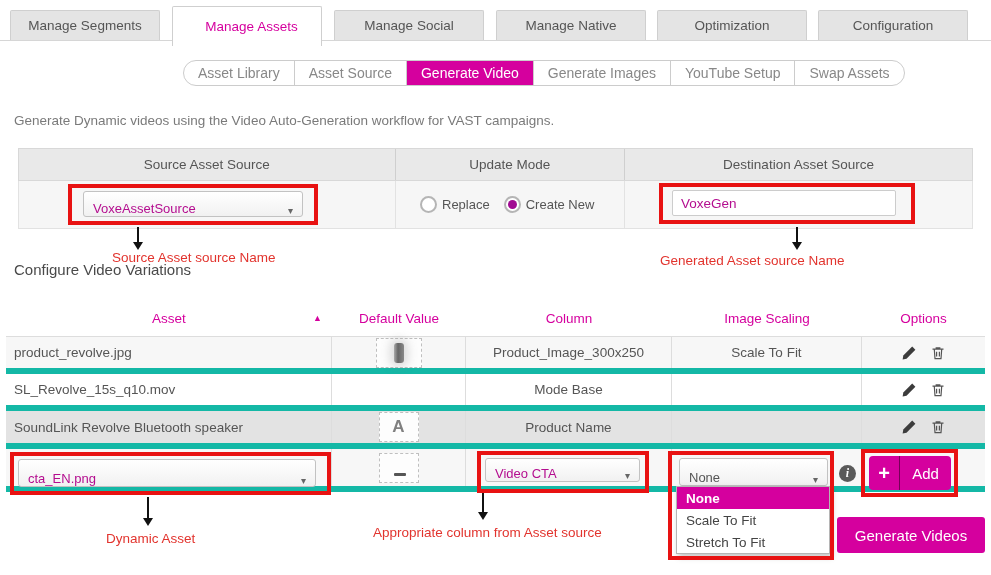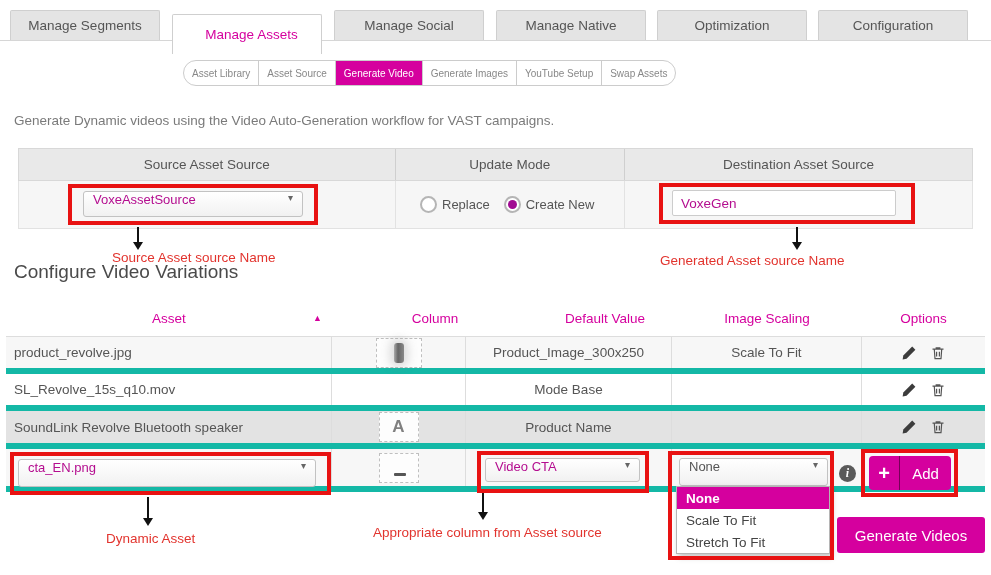--- a/index.html
+++ b/index.html
@@ -7,43 +7,43 @@
     width:991px;height:575px;position:relative;overflow:hidden;
     background:#fff;font-family:"Liberation Sans",sans-serif;
     -webkit-font-smoothing:antialiased;
   }
   
   .tabline{position:absolute;top:40px;left:0;width:991px;height:0;border-top:1px solid #d6d6d6;z-index:1;}
   .tab{position:absolute;top:10px;height:30px;width:150px;background:#e4e4e4;
        border:1px solid #cfcfcf;border-bottom:none;border-radius:2px 2px 0 0;
        display:flex;align-items:center;justify-content:center;
        font-size:13.5px;color:#555;cursor:pointer;box-sizing:border-box;z-index:0;}
-  .tab.active{top:14px;height:40px;background:#fff;color:#d5009e;z-index:2;padding-left:9px;}
+  .tab.active{top:6px;height:40px;background:#fff;color:#d5009e;z-index:2;padding-left:9px;}
   
   .subtabs{position:absolute;top:60px;left:183px;height:24px;display:flex;
            border:1px solid #ccc;border-radius:13px;overflow:hidden;background:#fff;z-index:2;}
-  .subtab{display:flex;align-items:center;padding:0 8px;font-size:10px;color:#888;
+  .subtab{display:flex;align-items:center;padding:0 14px;font-size:14px;color:#888;
           border-left:1px solid #ccc;cursor:pointer;white-space:nowrap;}
   .subtab:first-child{border-left:none;}
   .subtab.active{background:#d5009e;color:#fff;}
   
   .intro{position:absolute;top:113px;left:14px;font-size:13.5px;color:#7a7a7a;}
   
   .t1{position:absolute;left:18px;top:148px;width:955px;box-sizing:border-box;}
   .t1 .hrow{display:flex;height:33px;background:#e9e9e9;border:1px solid #d8d8d8;box-sizing:border-box;}
   .t1 .hcell{display:flex;align-items:center;justify-content:center;font-size:13.5px;color:#555;
              border-right:1px solid #cfcfcf;box-sizing:border-box;}
   .t1 .hcell:last-child{border-right:none;}
   .t1 .brow{display:flex;height:48px;background:#f6f6f6;border:1px solid #e2e2e2;border-top:none;box-sizing:border-box;}
   .t1 .bcell{border-right:1px solid #e2e2e2;box-sizing:border-box;}
   .t1 .bcell:last-child{border-right:none;}
   .c1{width:394px;} .c2{width:240px;} .c3{width:363px;}
   
   .select{position:absolute;box-sizing:border-box;border:1px solid #c2c2c2;border-radius:3px;
-          background:linear-gradient(#ffffff,#f1f1f1);display:flex;align-items:flex-start;
+          background:linear-gradient(#ffffff,#f1f1f1);display:flex;align-items:flex-end;
           padding:0 9px;font-size:13px;cursor:pointer;}
   .select .val{flex:1;overflow:hidden;white-space:nowrap;}
   .select .caret{font-size:10px;color:#666;margin-left:6px;}
   .magenta{color:#b40d8f;}
   .gray{color:#555;}
   
   .radios{position:absolute;left:420px;top:196px;display:flex;align-items:center;gap:14px;
           font-size:13px;color:#555;}
   .radio{display:flex;align-items:center;gap:5px;cursor:pointer;}
   .rdot{width:13px;height:13px;border:2px solid #b5b5b5;border-radius:50%;background:#fff;
@@ -54,21 +54,21 @@
             border:1px solid #ccc;border-radius:2px;padding:0 8px;font-size:13.5px;color:#b40d8f;
             font-family:"Liberation Sans",sans-serif;background:#fff;}
   
   .redbox{position:absolute;border:4px solid #e81212;box-sizing:border-box;pointer-events:none;z-index:8;}
   
   .arrow{position:absolute;width:2px;background:#111;}
   .arrow::after{content:"";position:absolute;bottom:-7px;left:-4px;width:0;height:0;
                 border-left:5px solid transparent;border-right:5px solid transparent;border-top:8px solid #111;}
   .ann{position:absolute;font-size:13.5px;color:#e2342e;white-space:nowrap;}
   
-  .sectitle{position:absolute;left:14px;top:261px;font-size:19px;color:#4a4a4a;}
+  .sectitle{position:absolute;left:14px;top:261px;font-size:15px;color:#4a4a4a;}
   
   .t2{position:absolute;left:6px;top:300px;width:979px;box-sizing:border-box;}
   .t2 .hrow{display:flex;height:37px;background:#fff;border-bottom:1px solid #ddd;box-sizing:border-box;}
   .t2 .hcell{display:flex;align-items:center;justify-content:center;font-size:13.5px;color:#d5009e;
              position:relative;box-sizing:border-box;cursor:pointer;}
   .t2 .row{display:flex;border-bottom:6px solid #14b8a6;box-sizing:border-box;}
   .t2 .cell{display:flex;align-items:center;justify-content:center;font-size:13.5px;color:#555;
             border-right:1px solid #ddd;box-sizing:border-box;}
   .t2 .cell:last-child{border-right:none;}
   .t2 .cell.left{justify-content:flex-start;padding-left:8px;}
@@ -177,22 +177,22 @@
 <div class="ann" style="left:660px;top:253px;">Generated Asset source Name</div>
 
 <div class="sectitle">Configure Video Variations</div>
 
 <div class="t2">
   <div class="hrow">
     <div class="hcell v1">
       <span>Asset</span>
       <span class="sortcaret">▲</span>
     </div>
+    <div class="hcell v2">Default Value</div>
     <div class="hcell v3">Column</div>
-    <div class="hcell v2">Default Value</div>
     <div class="hcell v4">Image Scaling</div>
     <div class="hcell v5">Options</div>
   </div>
 
   <div class="row rbg1">
     <div class="cell v1 left">product_revolve.jpg</div>
     <div class="cell v2">
       <div class="dashbox thumb">
         <div class="speaker"></div>
       </div>

